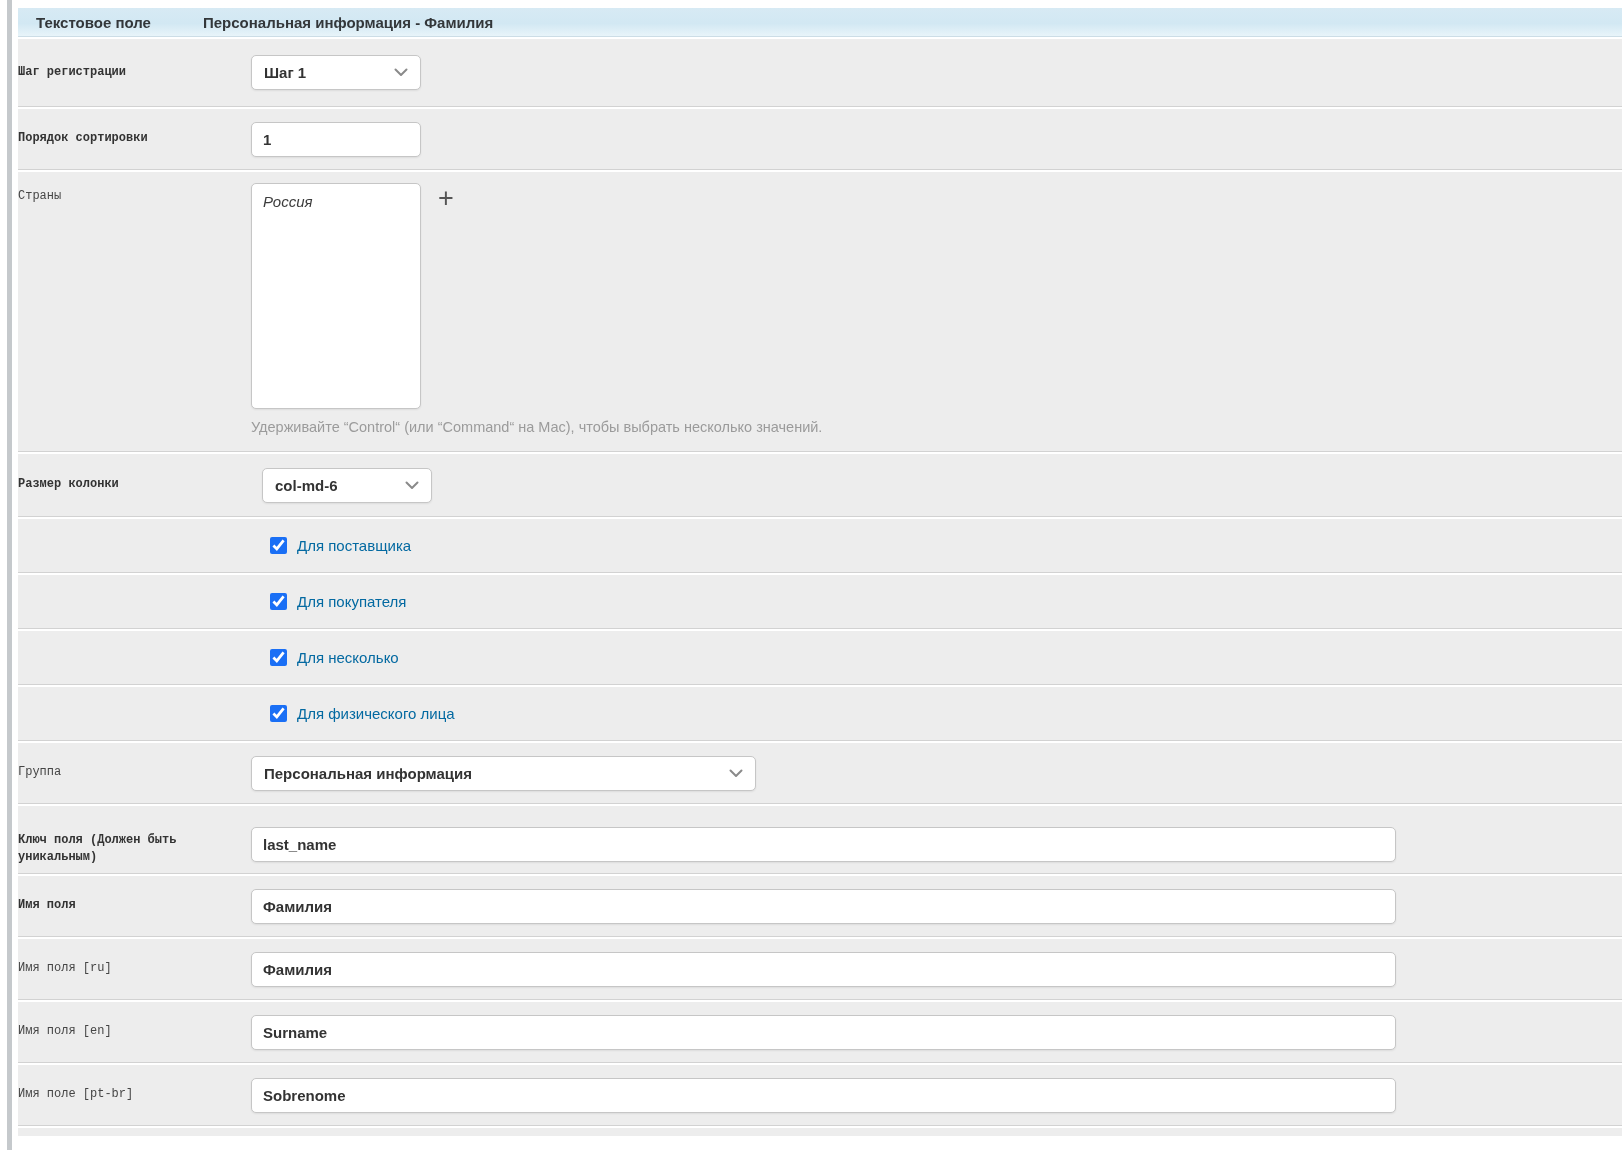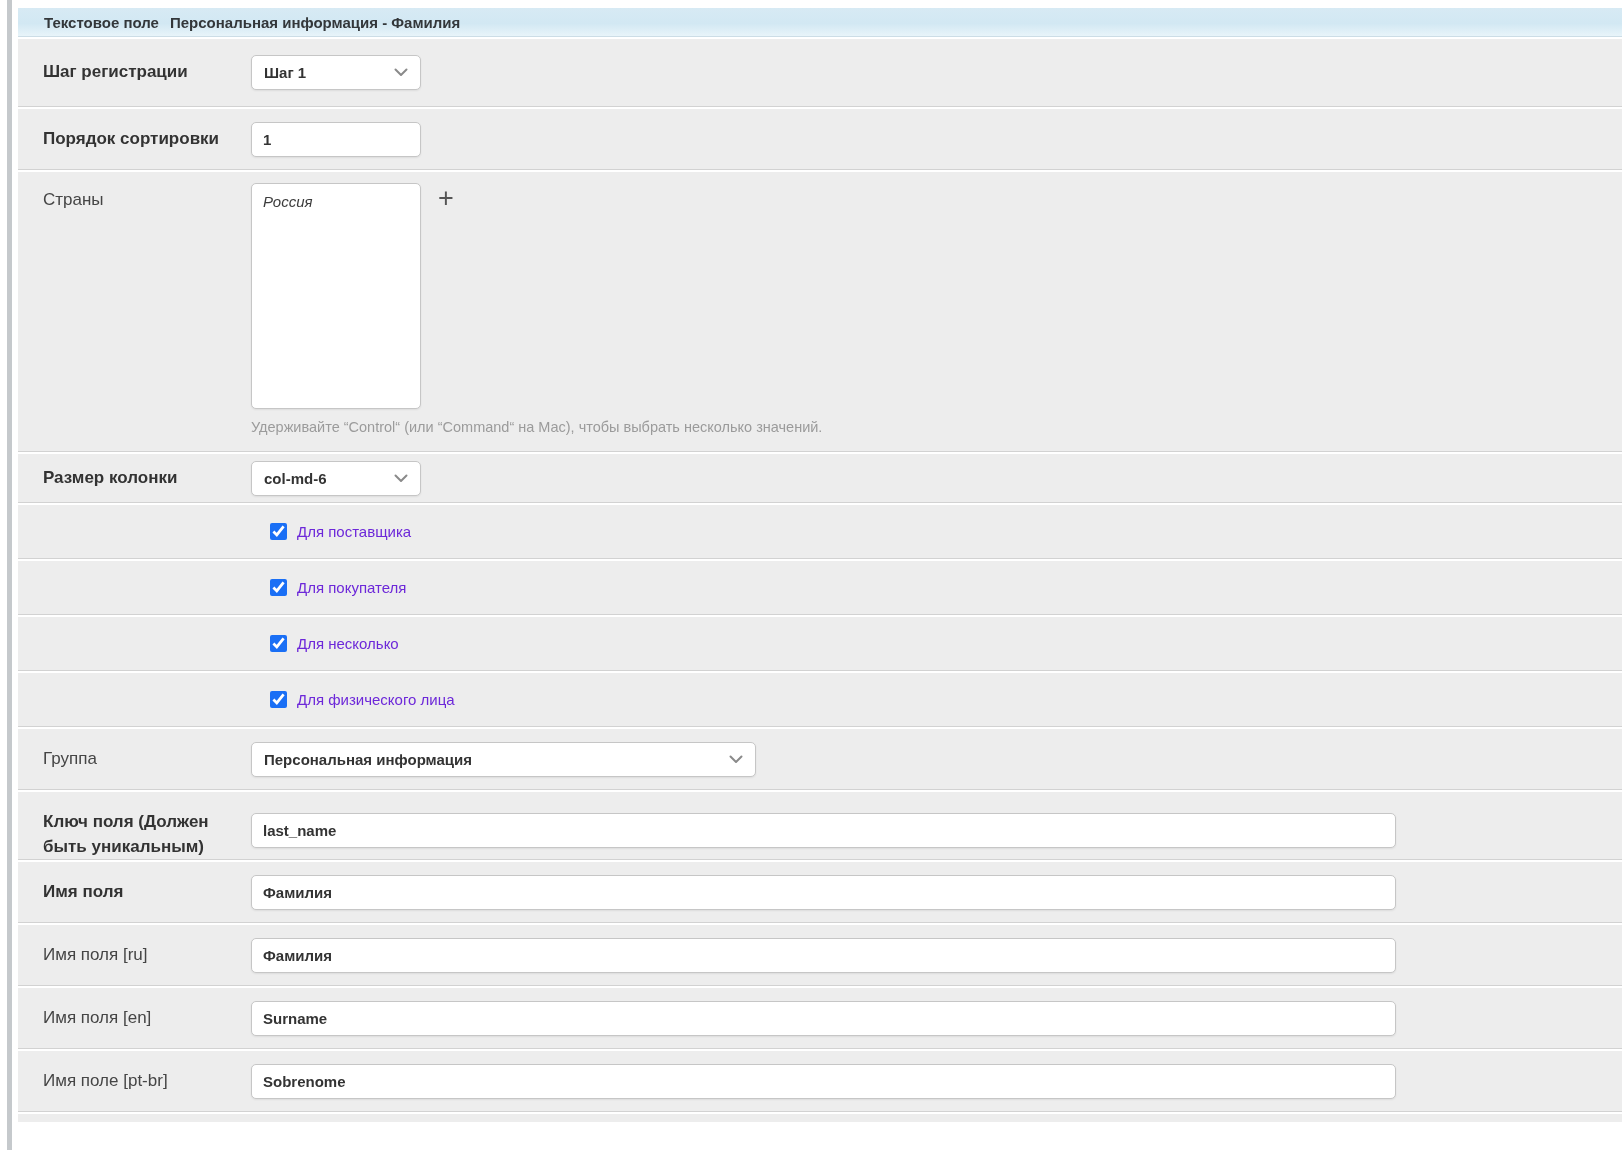--- a/index.html
+++ b/index.html
@@ -1,61 +1,61 @@
 <!DOCTYPE html>
 <html><head>
 <meta charset="utf-8">
 <style>
   * { margin:0; padding:0; box-sizing:border-box; }
   html,body { width:1622px; height:1150px; background:#fff; overflow:hidden;
               font-family:"Liberation Sans", sans-serif; }
   .scrollbar { position:absolute; left:7px; top:0; width:5px; height:1150px;
                background:#c5c9cc; }
   .panel { position:absolute; left:18px; top:8px; width:1604px; }
-  .caption { height:29px; display:flex; align-items:center; padding-left:26px;
+  .caption { height:29px; display:flex; align-items:center; padding-left:18px;
              background:linear-gradient(to bottom,#d7eaf4 0%,#d2e8f3 55%,#e8f4f9 100%);
-             border-bottom:1px solid #ccdde6; margin-bottom:2px; }
+             border-bottom:1px solid #ccdde6; margin-bottom:2px;gap:41px; }
   .caption span { font-size:15px; font-weight:bold; color:#33373a; }
   .caption .obj { margin-left:11px; }
   .form-row { background:#ededed; border-bottom:1px solid #d2d2d2; margin-bottom:2px;
               display:flex; align-items:center; }
-  .label-col { width:233px; padding-left:25px; flex-shrink:0; font-size:17px;
-               color:#333; line-height:1.45; }
+  .label-col { width:233px; padding-left:0; flex-shrink:0; font-size:12px;
+               color:#333; line-height:1.45;font-family:Liberation Mono, monospace; }
   .req { font-weight:bold; }
   .opt { font-weight:400; color:#454545; }
   .text-input, .fake-select {
       height:35px; background:#fff; border:1px solid #c6c6c6; border-radius:5px;
       font-family:"Liberation Sans", sans-serif;
       font-size:15px; font-weight:bold; color:#333;
       box-shadow:0 1px 2px rgba(0,0,0,0.07);
   }
   .text-input { padding:0 11px; }
   .fake-select { display:flex; align-items:center; justify-content:space-between;
                  padding:0 12px; cursor:default; }
   .w-sm { width:170px; } .w-md { width:505px; } .w-lg { width:1145px; }
   .chev { display:flex; align-items:center; }
   .row-step { height:68px; } .row-sort { height:61px; }
   .row-countries { height:280px; align-items:flex-start; padding-top:11px; }
-  .row-colsize { height:49px; }
+  .row-colsize { height:63px;gap:11px; }
   .row-check { height:54px; }
   .row-group { height:61px; }
   .row-key { height:68px; align-items:center; }
   .row-key .label-col { padding-top:19px; }
   .row-key .text-input { margin-top:10px; }
   .row-name { height:61px; }
   .row-stub { height:8px; border-bottom:none; }
   .countries-wrap { display:flex; align-items:flex-start; }
   .multi-select { width:170px; height:226px; background:#fff; border:1px solid #c6c6c6;
                   border-radius:5px; padding:9px 11px; box-shadow:0 1px 2px rgba(0,0,0,0.07);font-style:italic; }
   .multi-option { font-size:15px; color:#3c3c3c; }
   .add-icon { font-size:27px; font-weight:400; color:#555; margin-left:17px; margin-top:2px;
               line-height:26px; cursor:pointer; }
   .help-text { margin-top:10px; font-size:14.5px; color:#9b9b9b; }
   .cb { width:17px; height:17px; accent-color:#1a6ff5; margin-left:252px; flex-shrink:0; }
-  .cb-label { margin-left:10px; font-size:15px; color:#6d28d9; }
+  .cb-label { margin-left:10px; font-size:15px; color:#0369a1; }
   .row-countries .label-col { padding-top:5px; }
 </style>
 </head>
 <body>
 
 <div class="scrollbar"></div>
 
 <div class="panel">
 
   <div class="caption">

